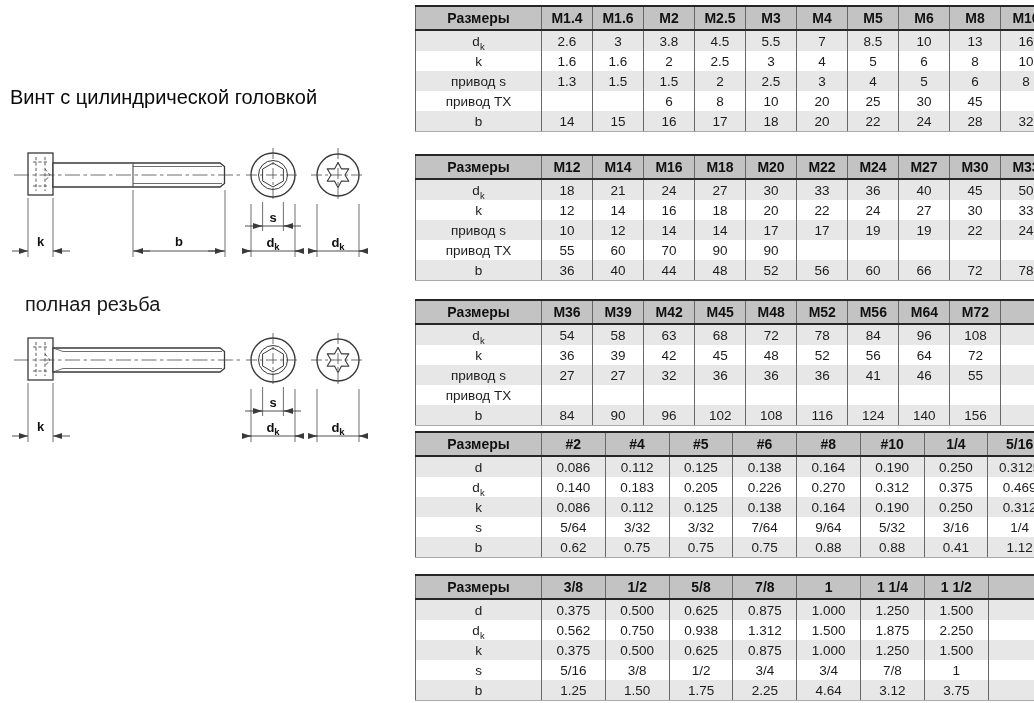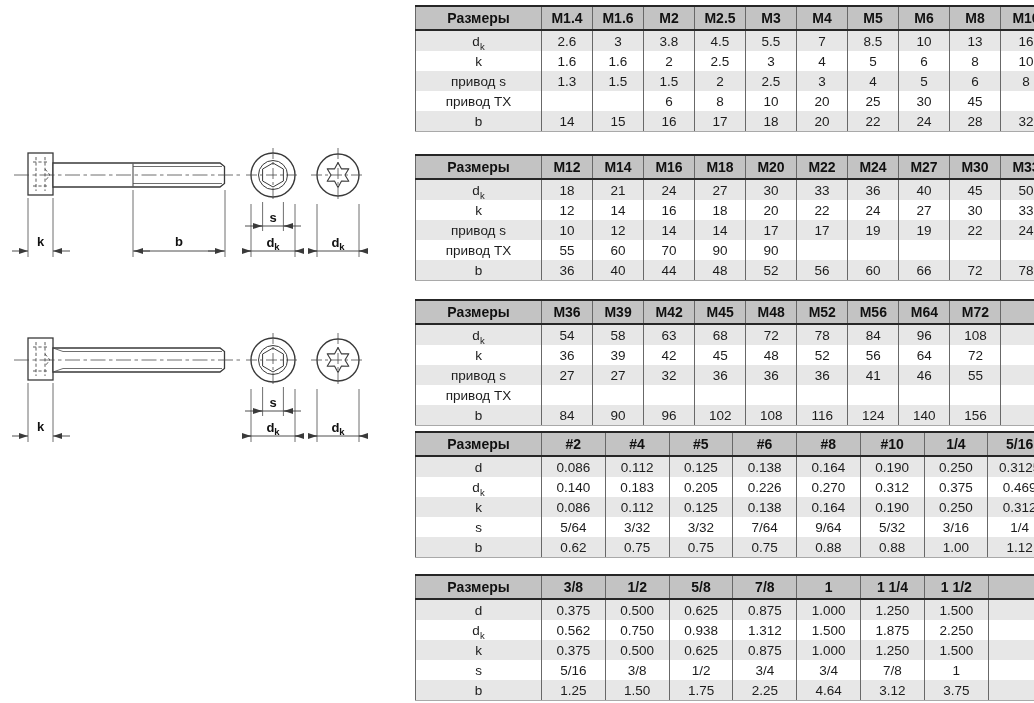--- a/index.html
+++ b/index.html
@@ -44,20 +44,21 @@
   table.data tbody tr:last-child td { border-bottom:1px solid #a9a9a9; }
   table.data.open-right th:last-child,
   table.data.open-right td:last-child { border-right:none; }
   table.data sub { font-size:9.5px; line-height:0; }
 </style>
 </head>
 <body>
 
 <div class="page">
 
+  <div class="subtitle">Винт с цилиндрической головкой</div>
 
   <svg class="drawing1" width="375" height="118" viewBox="0 0 375 118">
     <defs>
       <marker id="ar1" orient="auto" markerUnits="userSpaceOnUse" markerWidth="10" markerHeight="8" refX="9" refY="3">
         <path d="M0,0 L9,3 L0,6 Z" fill="#3a3a3a"></path>
       </marker>
     </defs>
     <g>
       <rect x="18" y="8" width="25" height="42" fill="#fff" stroke="#3a3a3a" stroke-width="1.3"></rect>
       <g stroke="#4a4a4a" stroke-width=".9" stroke-dasharray="3.2 2.2" fill="none">
@@ -119,20 +120,21 @@
       <line x1="357" y1="106" x2="349" y2="106" marker-end="url(#ar1)"></line>
     </g>
 
     <text x="30.5" y="101" font-size="13" text-anchor="middle">k</text>
     <text x="169" y="101" font-size="13" text-anchor="middle">b</text>
     <text x="263" y="77" font-size="13" text-anchor="middle">s</text>
     <text x="263" y="102" font-size="13" text-anchor="middle"><tspan>d</tspan><tspan dy="3" font-size="9.5">k</tspan></text>
     <text x="328" y="102" font-size="13" text-anchor="middle"><tspan>d</tspan><tspan dy="3" font-size="9.5">k</tspan></text>
   </svg>
 
+  <div class="fullthread-label">полная резьба</div>
 
   <svg class="drawing2" width="375" height="122" viewBox="0 0 375 122">
     <defs>
       <marker id="ar2" orient="auto" markerUnits="userSpaceOnUse" markerWidth="10" markerHeight="8" refX="9" refY="3">
         <path d="M0,0 L9,3 L0,6 Z" fill="#3a3a3a"></path>
       </marker>
     </defs>
     <g>
       <rect x="18" y="8" width="25" height="42" fill="#fff" stroke="#3a3a3a" stroke-width="1.3"></rect>
       <g stroke="#4a4a4a" stroke-width=".9" stroke-dasharray="3.2 2.2" fill="none">
@@ -565,21 +567,21 @@
             <td>1/4</td>
           </tr>
           <tr class="shade">
             <td>b</td>
             <td>0.62</td>
             <td>0.75</td>
             <td>0.75</td>
             <td>0.75</td>
             <td>0.88</td>
             <td>0.88</td>
-            <td>1.00</td>
+            <td>0.41</td>
             <td>1.12</td>
           </tr>
         </tbody>
       </table>
   </div>
   <div class="tblwrap t4">
     <table class="data open-right">
         <colgroup>
           <col style="width: 126px;">
           <col>

